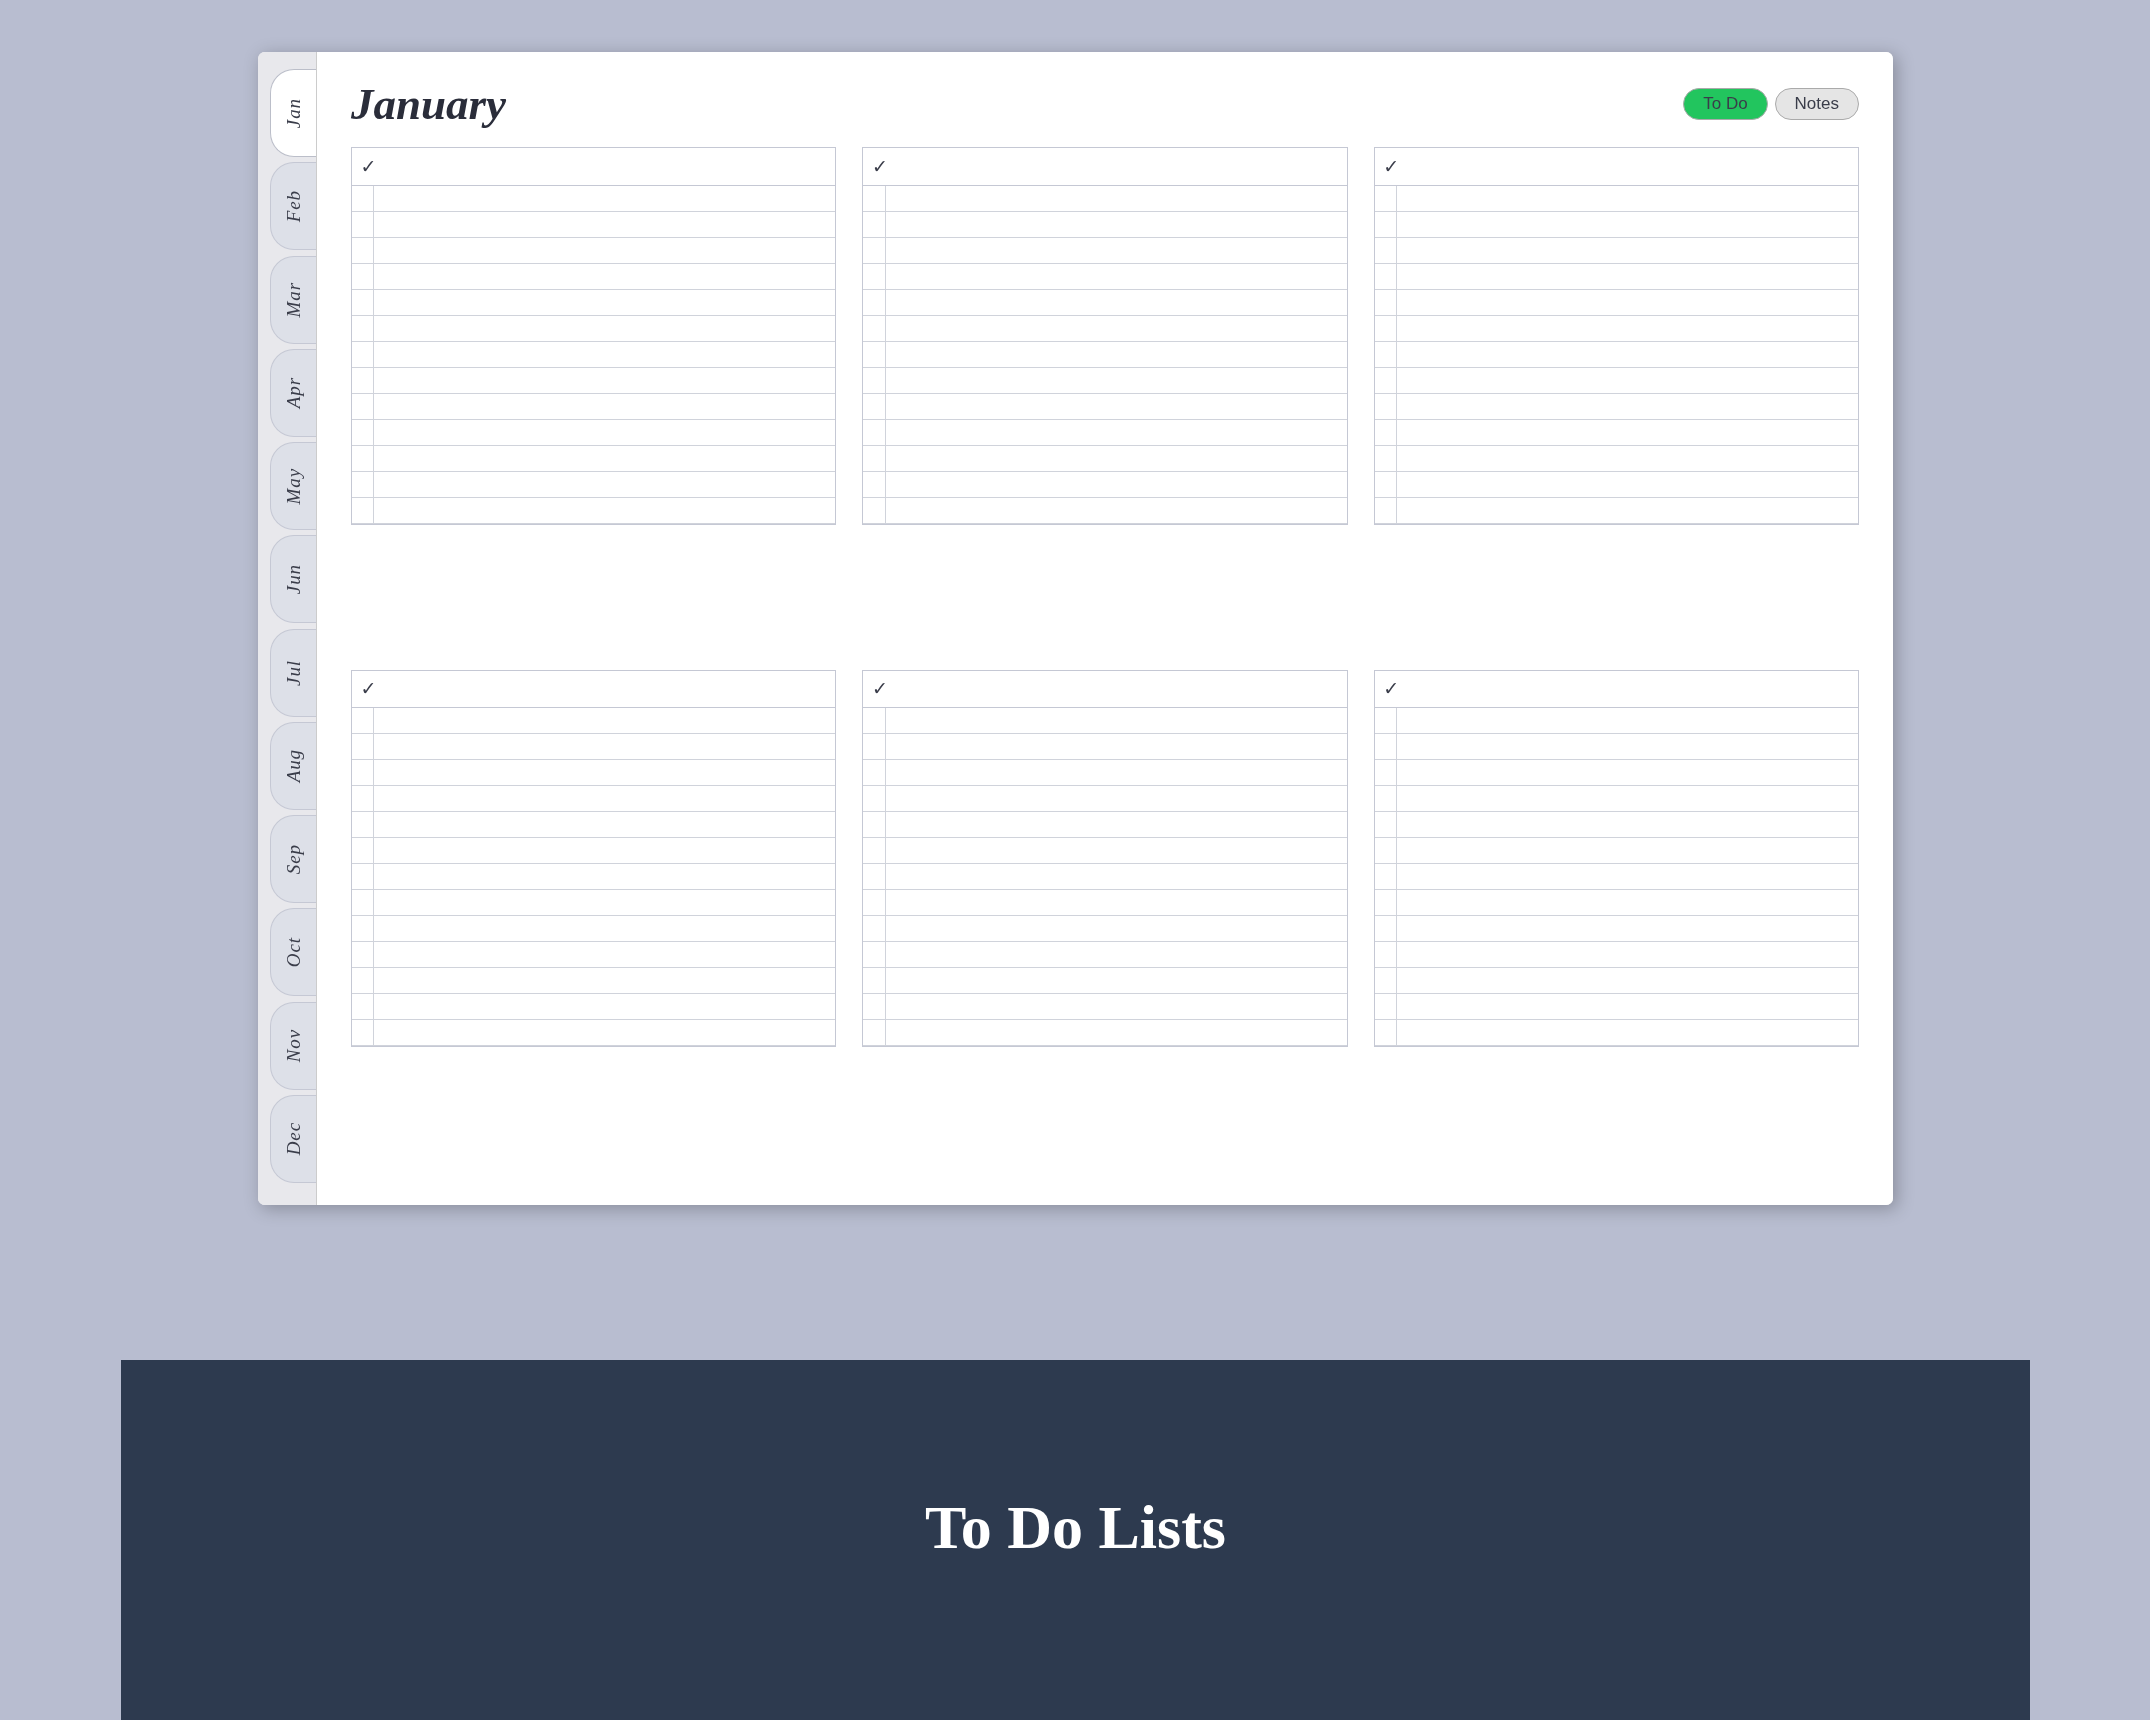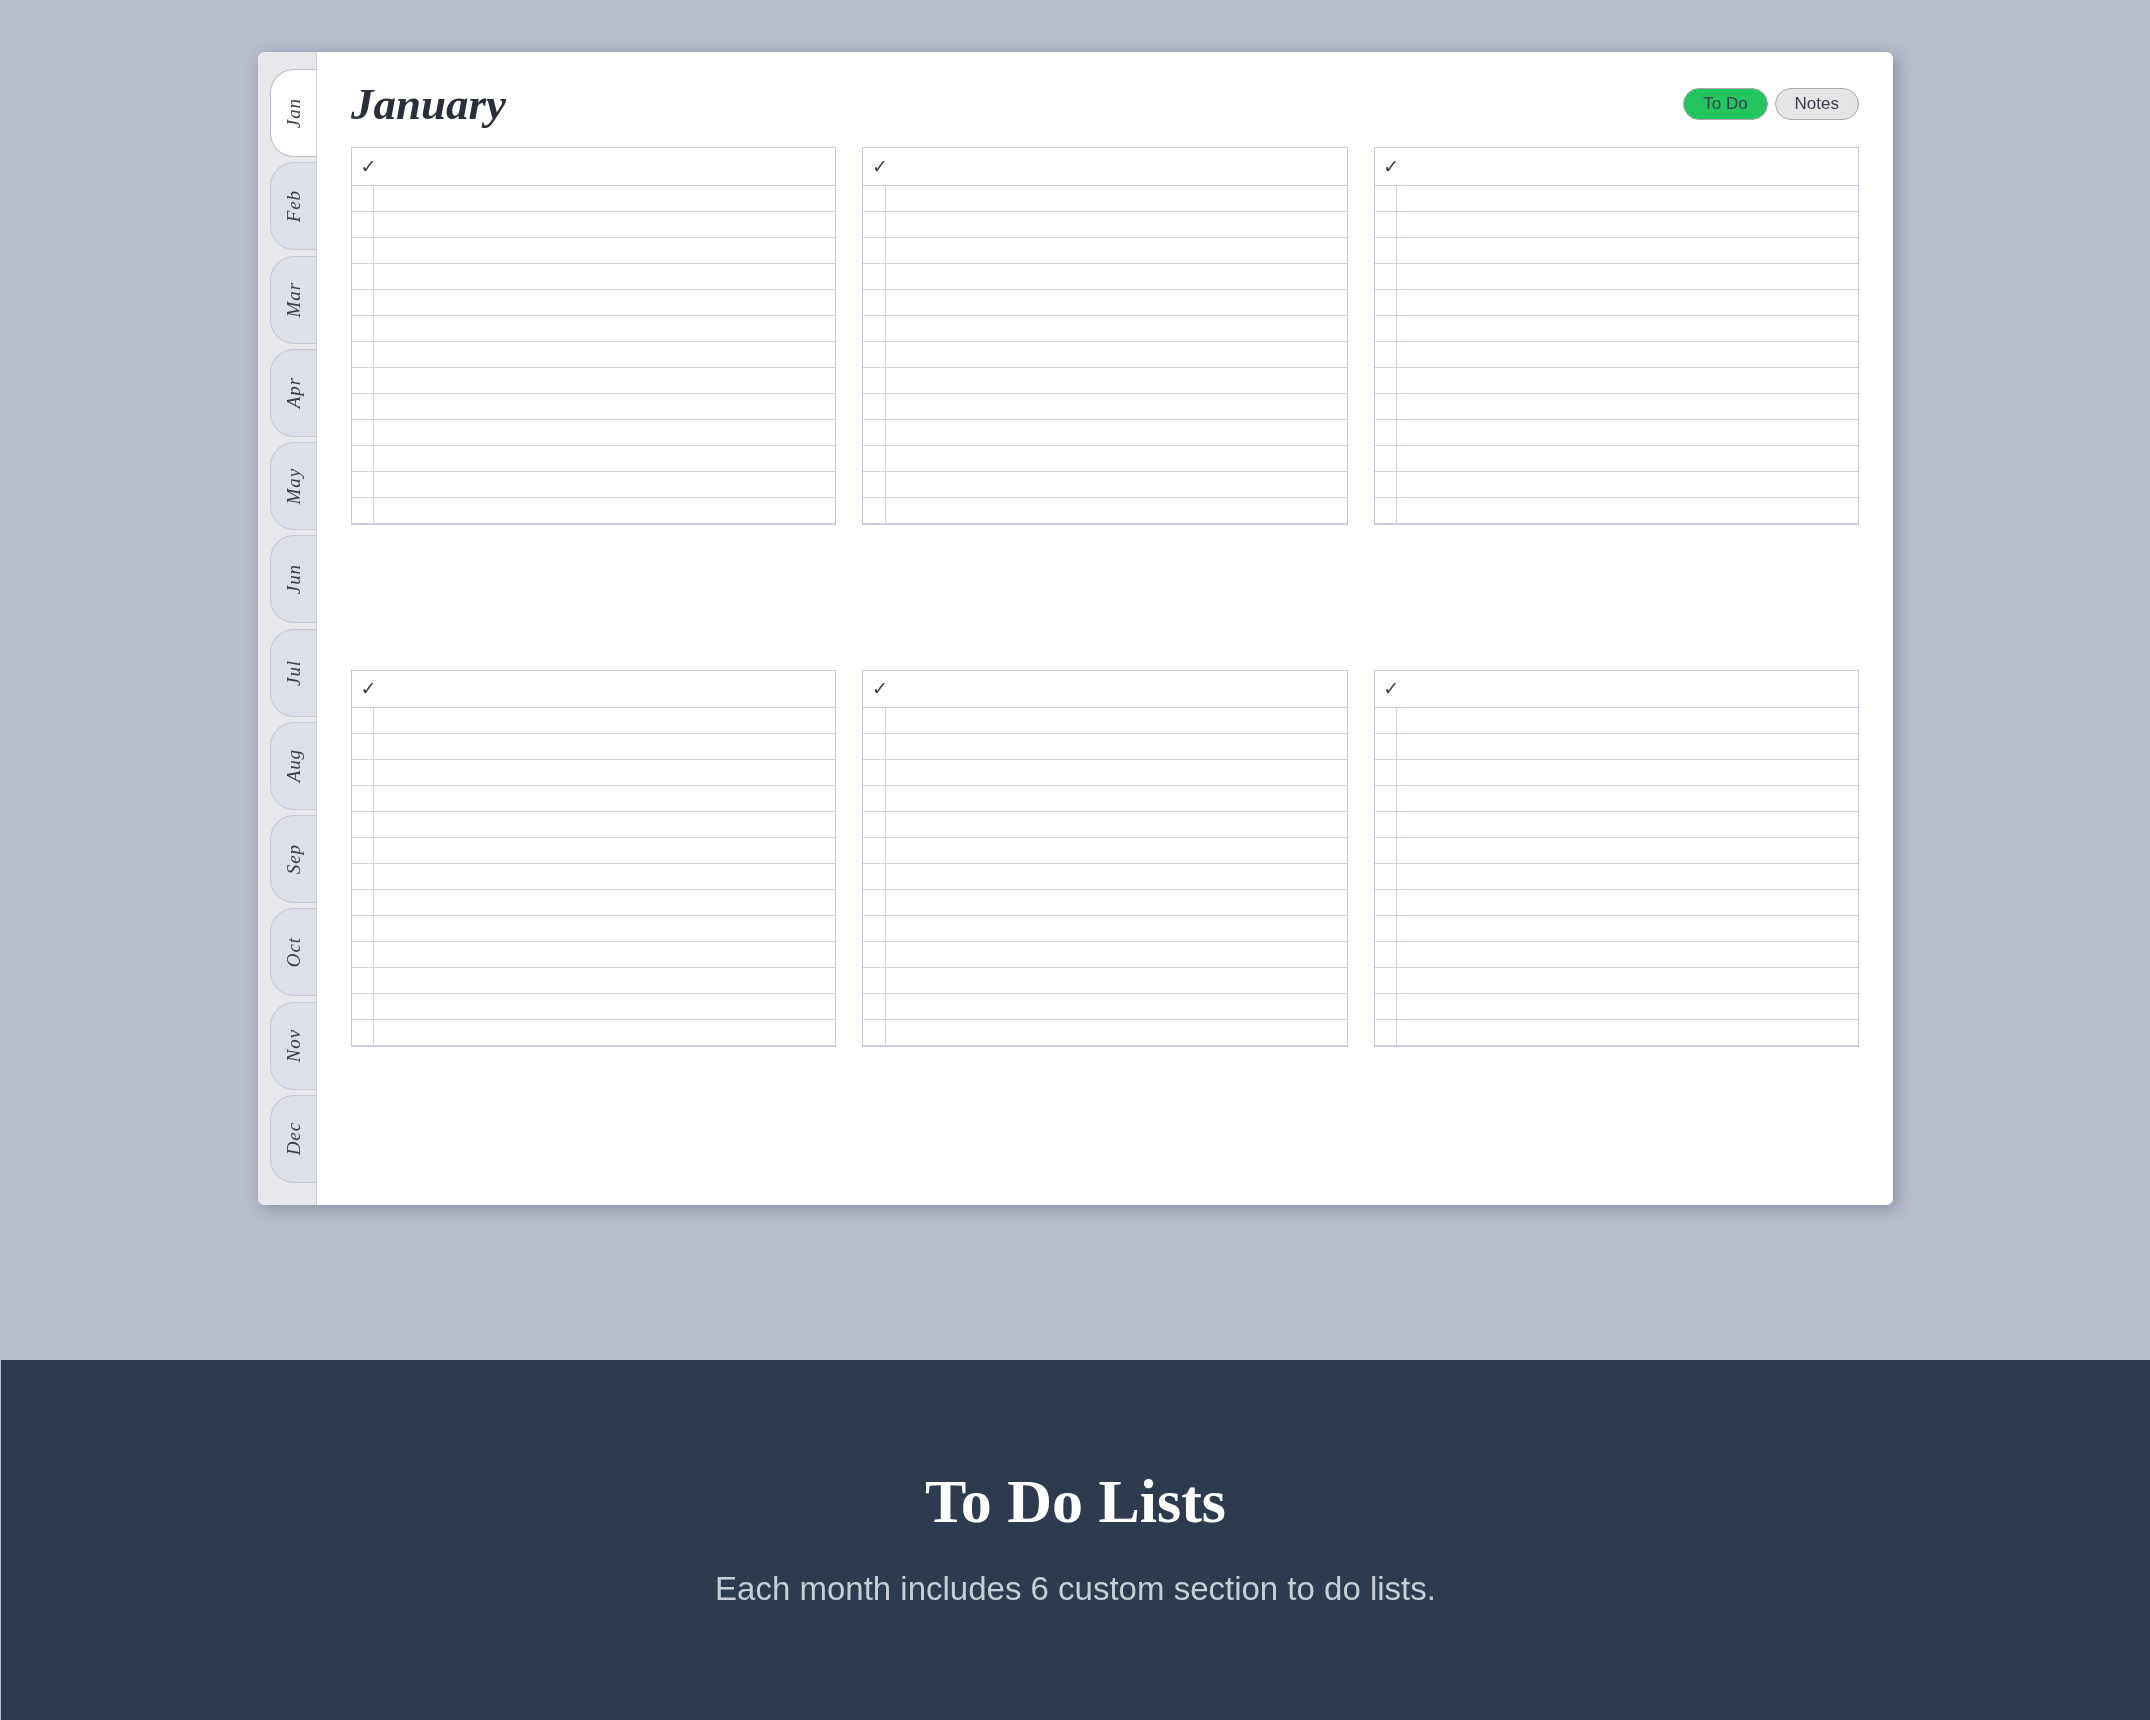--- a/index.html
+++ b/index.html
@@ -170,21 +170,21 @@
     }
 
     .todo-row-line {
       flex: 1;
       background: #fff;
     }
 
     
     .bottom-section {
       background: #2d3a4f;
-      width: 2150px;
+      width: 1909px;
       min-height: 361px;
       display: flex;
       flex-direction: column;
       align-items: center;
       justify-content: center;
       padding: 52px 172px;
       margin-top: auto;
     }
 
     .bottom-title {
@@ -628,18 +628,17 @@
 
       </div>
 
     </div>
 
   </div>
 
   <div class="bottom-section">
     <div class="bottom-title">To Do Lists</div>
     <div class="bottom-desc">
-      <div>Each month includes 6 custom section to do lists.</div>
     </div>
   </div>
 
 </div>
 
 
 </body></html>

